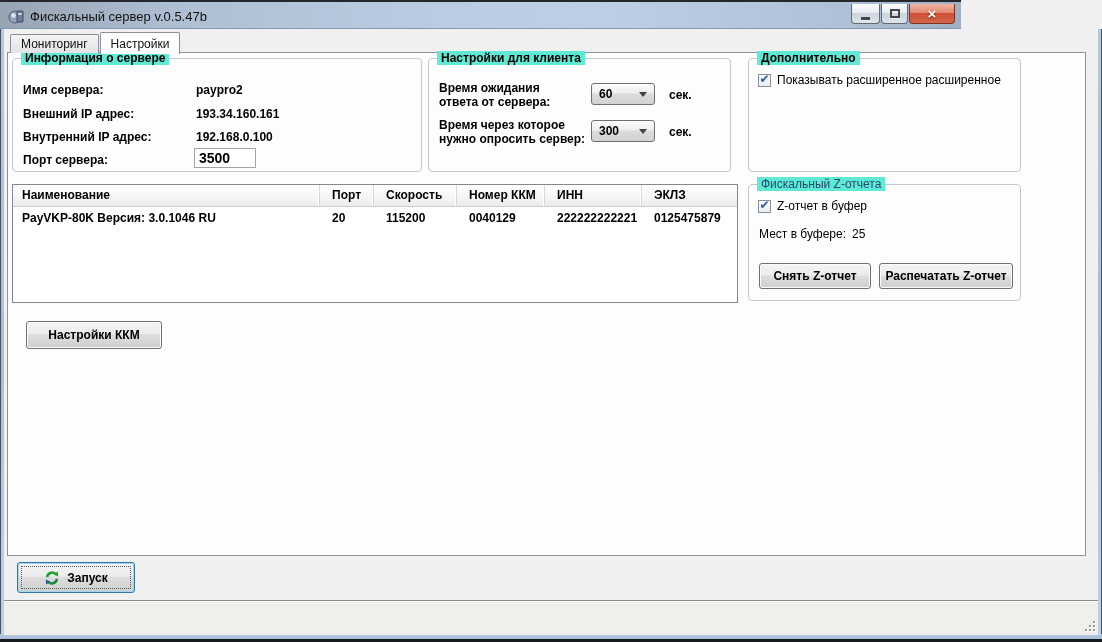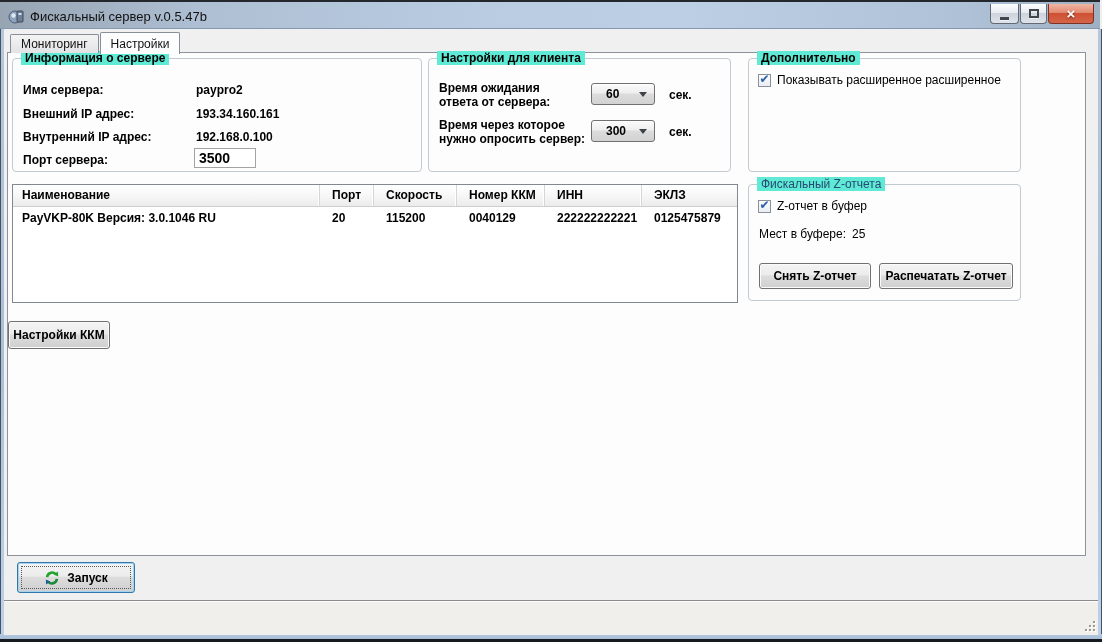--- a/index.html
+++ b/index.html
@@ -2,21 +2,21 @@
 <html lang="ru"><head>
 <meta charset="utf-8">
 <style>
   * { margin:0; padding:0; box-sizing:border-box; }
   html,body { width:1102px; height:642px; }
   body { font-family:"Liberation Sans","DejaVu Sans",sans-serif; font-size:12px; color:#000; }
 
   .window { position:relative; width:1102px; height:642px; background:#f0f0f0; overflow:hidden; }
 
   
-  .titlebar { position:absolute; left:0; top:0; width:1100px; height:29px;
+  .titlebar { position:absolute; left:0; top:0; width:961px; height:29px;
     background:linear-gradient(90deg,#97a4b2 0%,#aebfd3 18%,#b9cce1 45%,#bccfe4 62%,#aec1d6 88%,#9fb0c2 100%);
     border-top:2px solid #24282d; box-shadow:inset 0 -1px 0 #8499b1; }
   .titlebar-title { position:absolute; left:30px; top:7px; font-size:13px; color:#111; }
   .app-icon { position:absolute; left:8px; top:6px; width:17px; height:17px; }
 
   .winbtns { position:absolute; right:6px; top:2px; height:20px; display:flex; }
   .winbtn { height:20px; border:1px solid #636a73; border-top:none; border-radius:0 0 4px 4px;
     background:linear-gradient(#fdfdfd,#e8ecf1 45%,#ced4dc 50%,#dee3ea); margin-left:0;
     display:flex; align-items:center; justify-content:center; position:relative; }
   .winbtn + .winbtn { margin-left:1px; }
@@ -57,36 +57,36 @@
 
   .lbl { position:absolute; font-weight:bold; white-space:nowrap; }
   .val { position:absolute; font-weight:bold; white-space:nowrap; }
 
   .textbox { position:absolute; border:1px solid #a3a3a3; background:#fff; font-family:inherit;
     font-size:14px; font-weight:bold; padding:2px 4px; }
 
   .combo { position:absolute; width:64px; height:22px; border:1px solid #707070; border-radius:3px;
     background:linear-gradient(#fbfbfb,#eeeeee 45%,#dcdcdc 50%,#d2d2d2); box-shadow:inset 0 1px 0 #fff;
     display:flex; align-items:center; }
-  .combo-value { font-weight:bold; padding-left:7px; flex:1;margin-left:7px; }
+  .combo-value { font-weight:bold; padding-left:7px; flex:1; }
   .combo-arrow { width:0; height:0; border-left:4px solid transparent; border-right:4px solid transparent;
     border-top:5px solid #3f4348; margin-right:7px; }
 
   .checkrow { position:absolute; display:flex; align-items:center; }
   .checkbox { width:13px; height:13px; border:1px solid #8a9097; background:linear-gradient(#fcfcfc,#e9eef3);
     display:flex; align-items:center; justify-content:center; margin-right:6px; flex:none; }
   .checkmark { color:#2b5ca8; font-size:12px; font-weight:bold; line-height:11px; margin-top:-2px; }
   .checklabel { white-space:nowrap; }
 
   
   .btn { border:1px solid #707070; border-radius:3px; font-family:inherit; font-size:12px; font-weight:bold;
     background:linear-gradient(#f4f4f4,#ececec 45%,#dddddd 50%,#cfcfcf); box-shadow:inset 0 0 0 1px #fbfbfb;
     color:#000; display:flex; align-items:center; justify-content:center; }
 
-  .btn-kkm { position:absolute; left:0; top:268px; width:102px; height:28px; }
+  .btn-kkm { position:absolute; left:18px; top:268px; width:136px; height:28px; }
   .btn-ztake { position:absolute; left:10px; top:78px; width:112px; height:26px; }
   .btn-zprint { position:absolute; left:130px; top:78px; width:134px; height:26px; }
 
   .btn-run { position:absolute; left:13px; top:533px; width:118px; height:31px;
     border:1px solid #3077ad; box-shadow:inset 0 0 0 1px #a5d2ee; }
   .btn-run .focusrect { position:absolute; inset:3px; border:1px dotted #5a5a5a; pointer-events:none; }
   .run-icon { width:16px; height:16px; margin-right:7px; }
 
   
   .listview { position:absolute; left:4px; top:131px; width:726px; height:119px;

